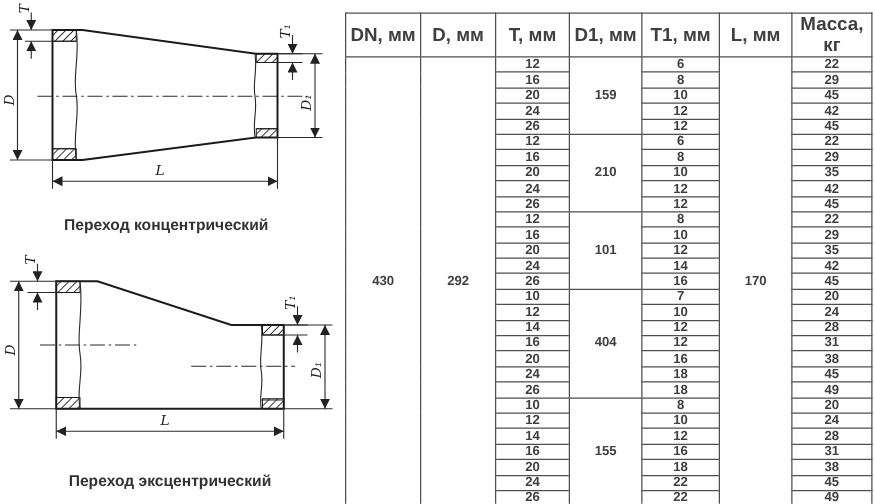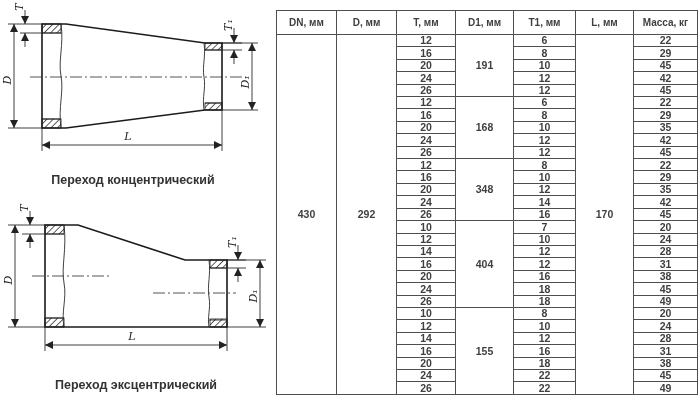--- a/index.html
+++ b/index.html
@@ -27,21 +27,21 @@
 
   table.spec {
     position:absolute; left:276px; top:10px; width:421px; height:385px;
     border-collapse:collapse; table-layout:fixed;
     border:1.5px solid #3d3d3d;
   }
   table.spec th, table.spec td {
     border:1px solid #4f4f4f; text-align:center; vertical-align:middle;
     color:#3f3f3f; padding:0; overflow:hidden;
   }
-  table.spec th { font-size:10px; font-weight:700; height:23px; }
+  table.spec th { font-size:15px; font-weight:700; height:23px; }
   table.spec td { font-size:10.5px; font-weight:600; height:11.4px; line-height:1; }
 </style>
 </head>
 <body>
 
 <div class="drawing drawing-top">
   <svg width="275" height="197" viewBox="0 0 275 197">
     <defs>
       <marker id="arrA" viewBox="0 0 8 8" refX="8" refY="4" markerWidth="8" markerHeight="8" markerUnits="userSpaceOnUse" orient="auto-start-reverse">
         <path d="M0,0 L8,4 L0,8 Z" fill="#222"></path>
@@ -174,21 +174,21 @@
       <th>T1, мм</th>
       <th>L, мм</th>
       <th>Масса, кг</th>
     </tr>
   </thead>
   <tbody>
       <tr>
         <td rowspan="29">430</td>
         <td rowspan="29">292</td>
         <td>12</td>
-        <td rowspan="5">191</td>
+        <td rowspan="5">159</td>
         <td>6</td>
         <td rowspan="29">170</td>
         <td>22</td>
       </tr>
       <tr>
         <td>16</td>
         <td>8</td>
         <td>29</td>
       </tr>
       <tr>
@@ -201,21 +201,21 @@
         <td>12</td>
         <td>42</td>
       </tr>
       <tr>
         <td>26</td>
         <td>12</td>
         <td>45</td>
       </tr>
       <tr>
         <td>12</td>
-        <td rowspan="5">168</td>
+        <td rowspan="5">210</td>
         <td>6</td>
         <td>22</td>
       </tr>
       <tr>
         <td>16</td>
         <td>8</td>
         <td>29</td>
       </tr>
       <tr>
         <td>20</td>
@@ -227,21 +227,21 @@
         <td>12</td>
         <td>42</td>
       </tr>
       <tr>
         <td>26</td>
         <td>12</td>
         <td>45</td>
       </tr>
       <tr>
         <td>12</td>
-        <td rowspan="5">348</td>
+        <td rowspan="5">101</td>
         <td>8</td>
         <td>22</td>
       </tr>
       <tr>
         <td>16</td>
         <td>10</td>
         <td>29</td>
       </tr>
       <tr>
         <td>20</td>

